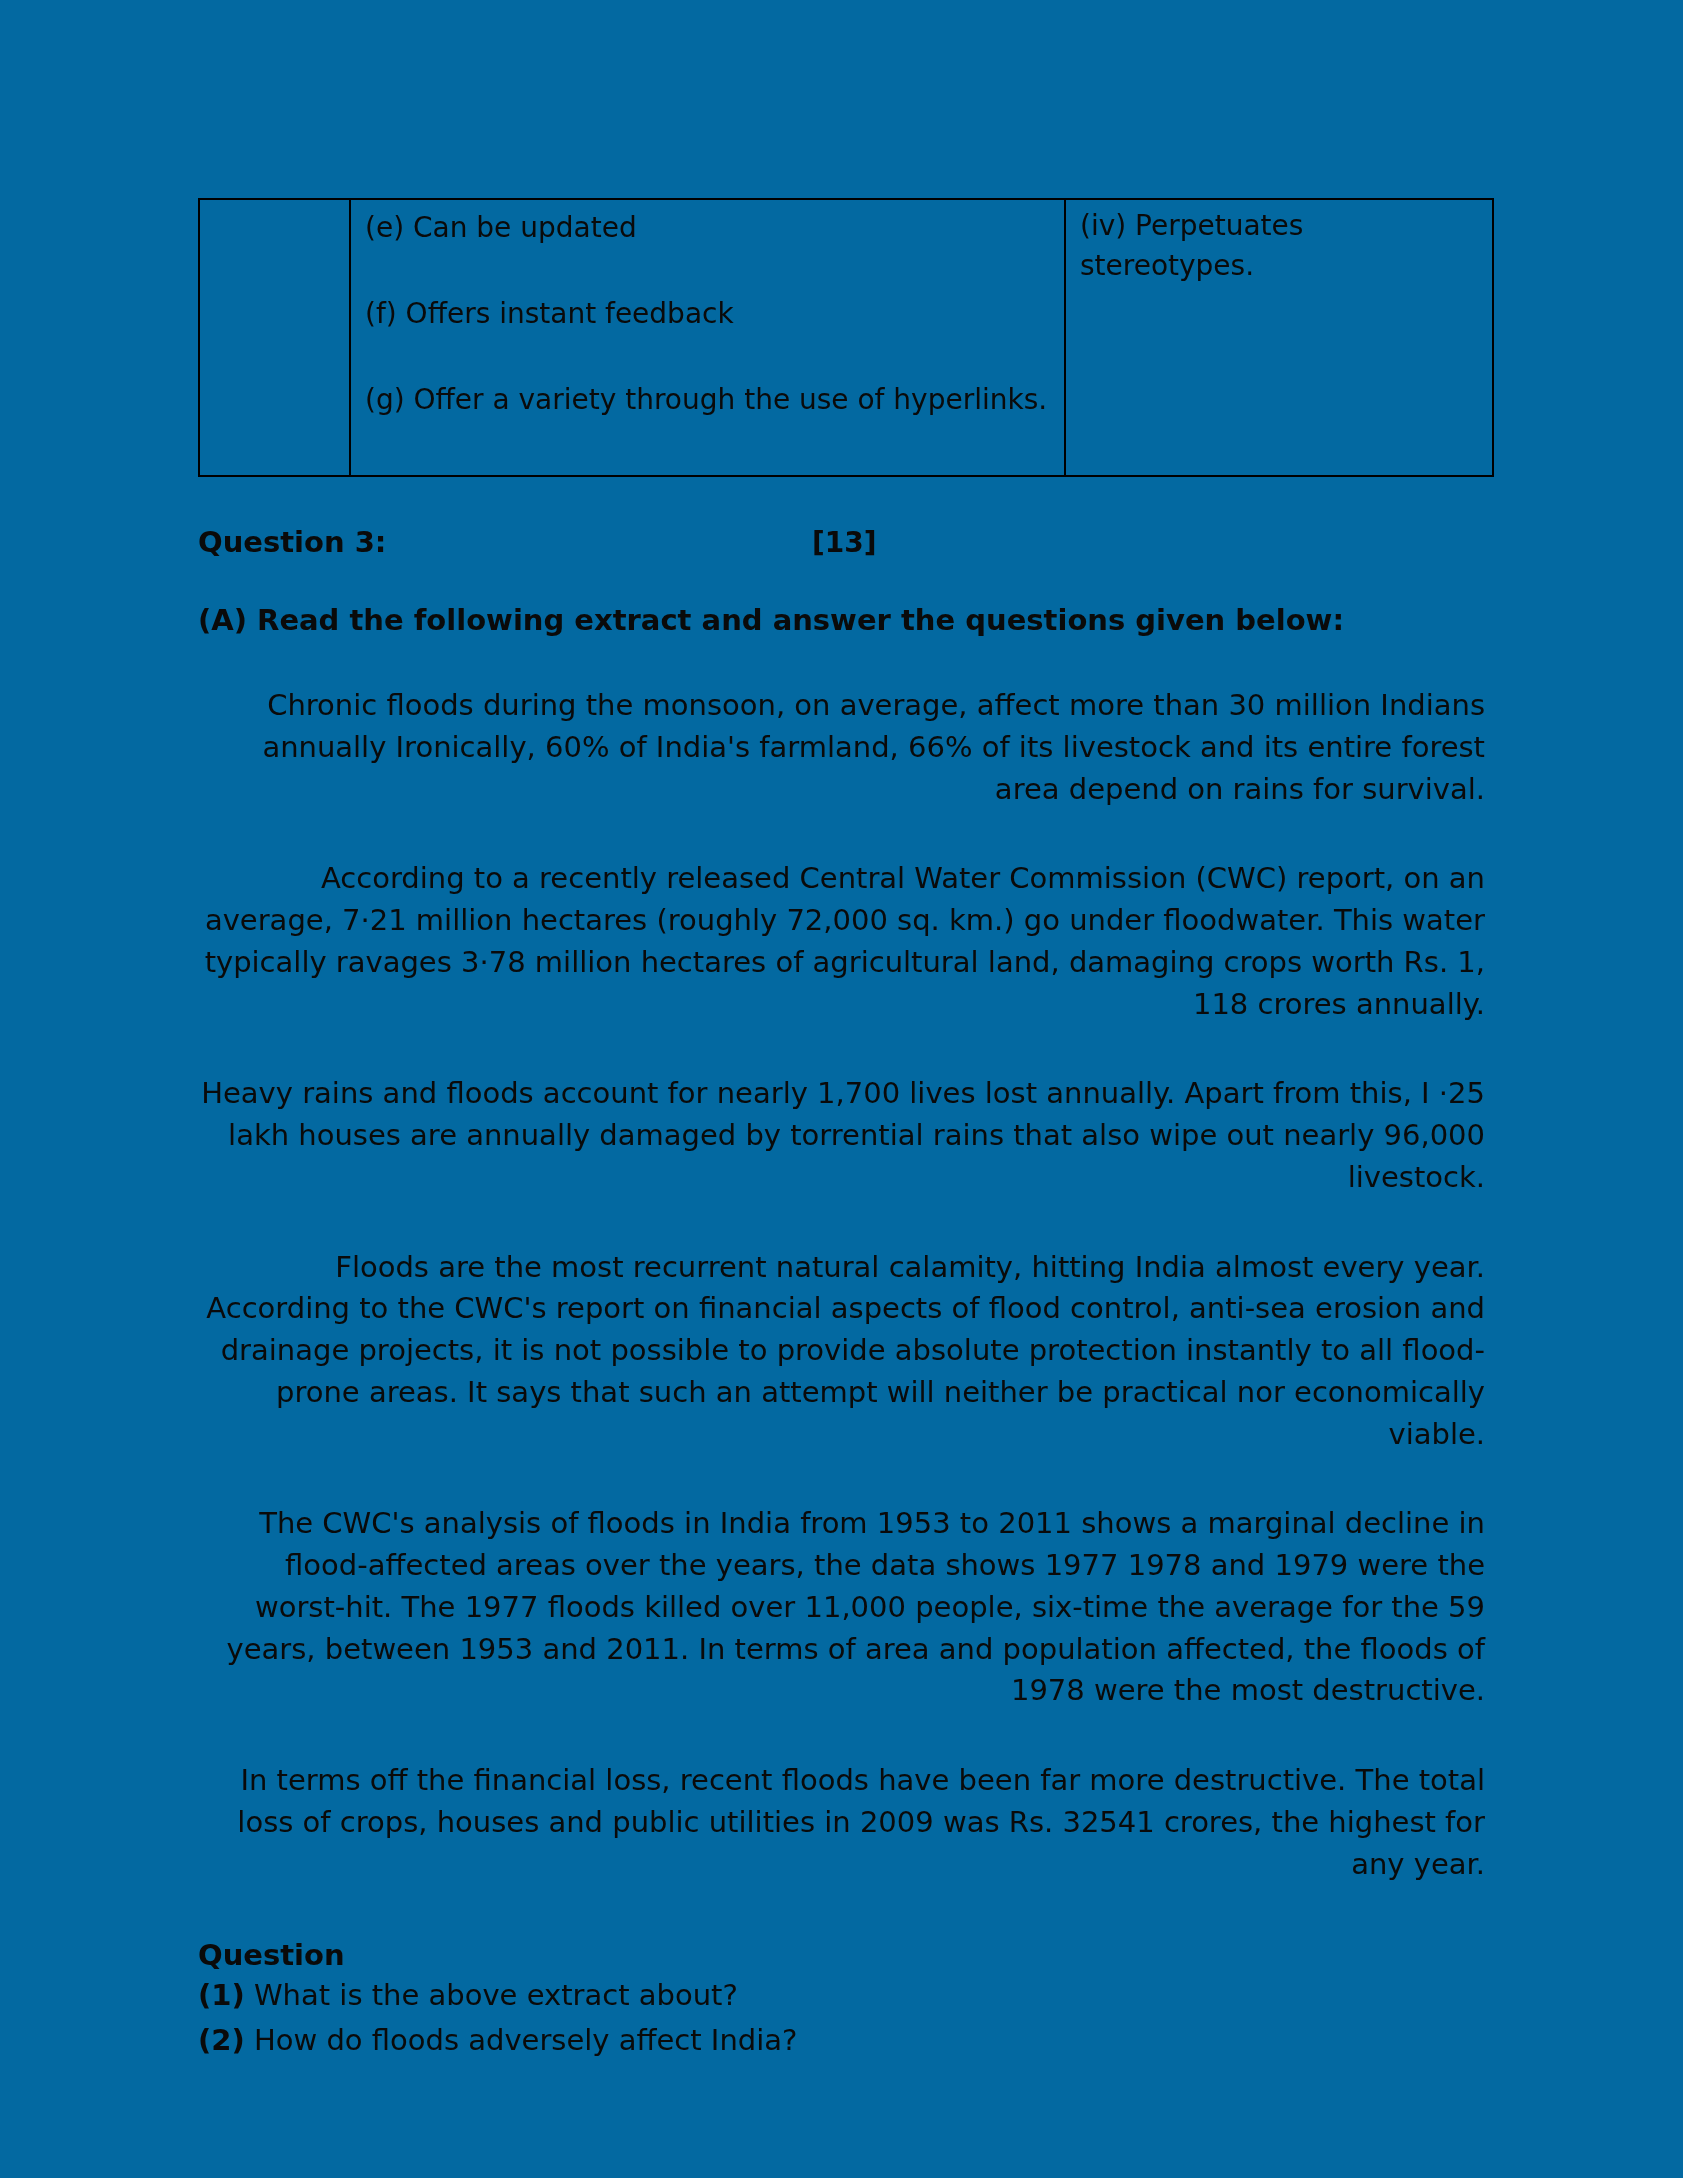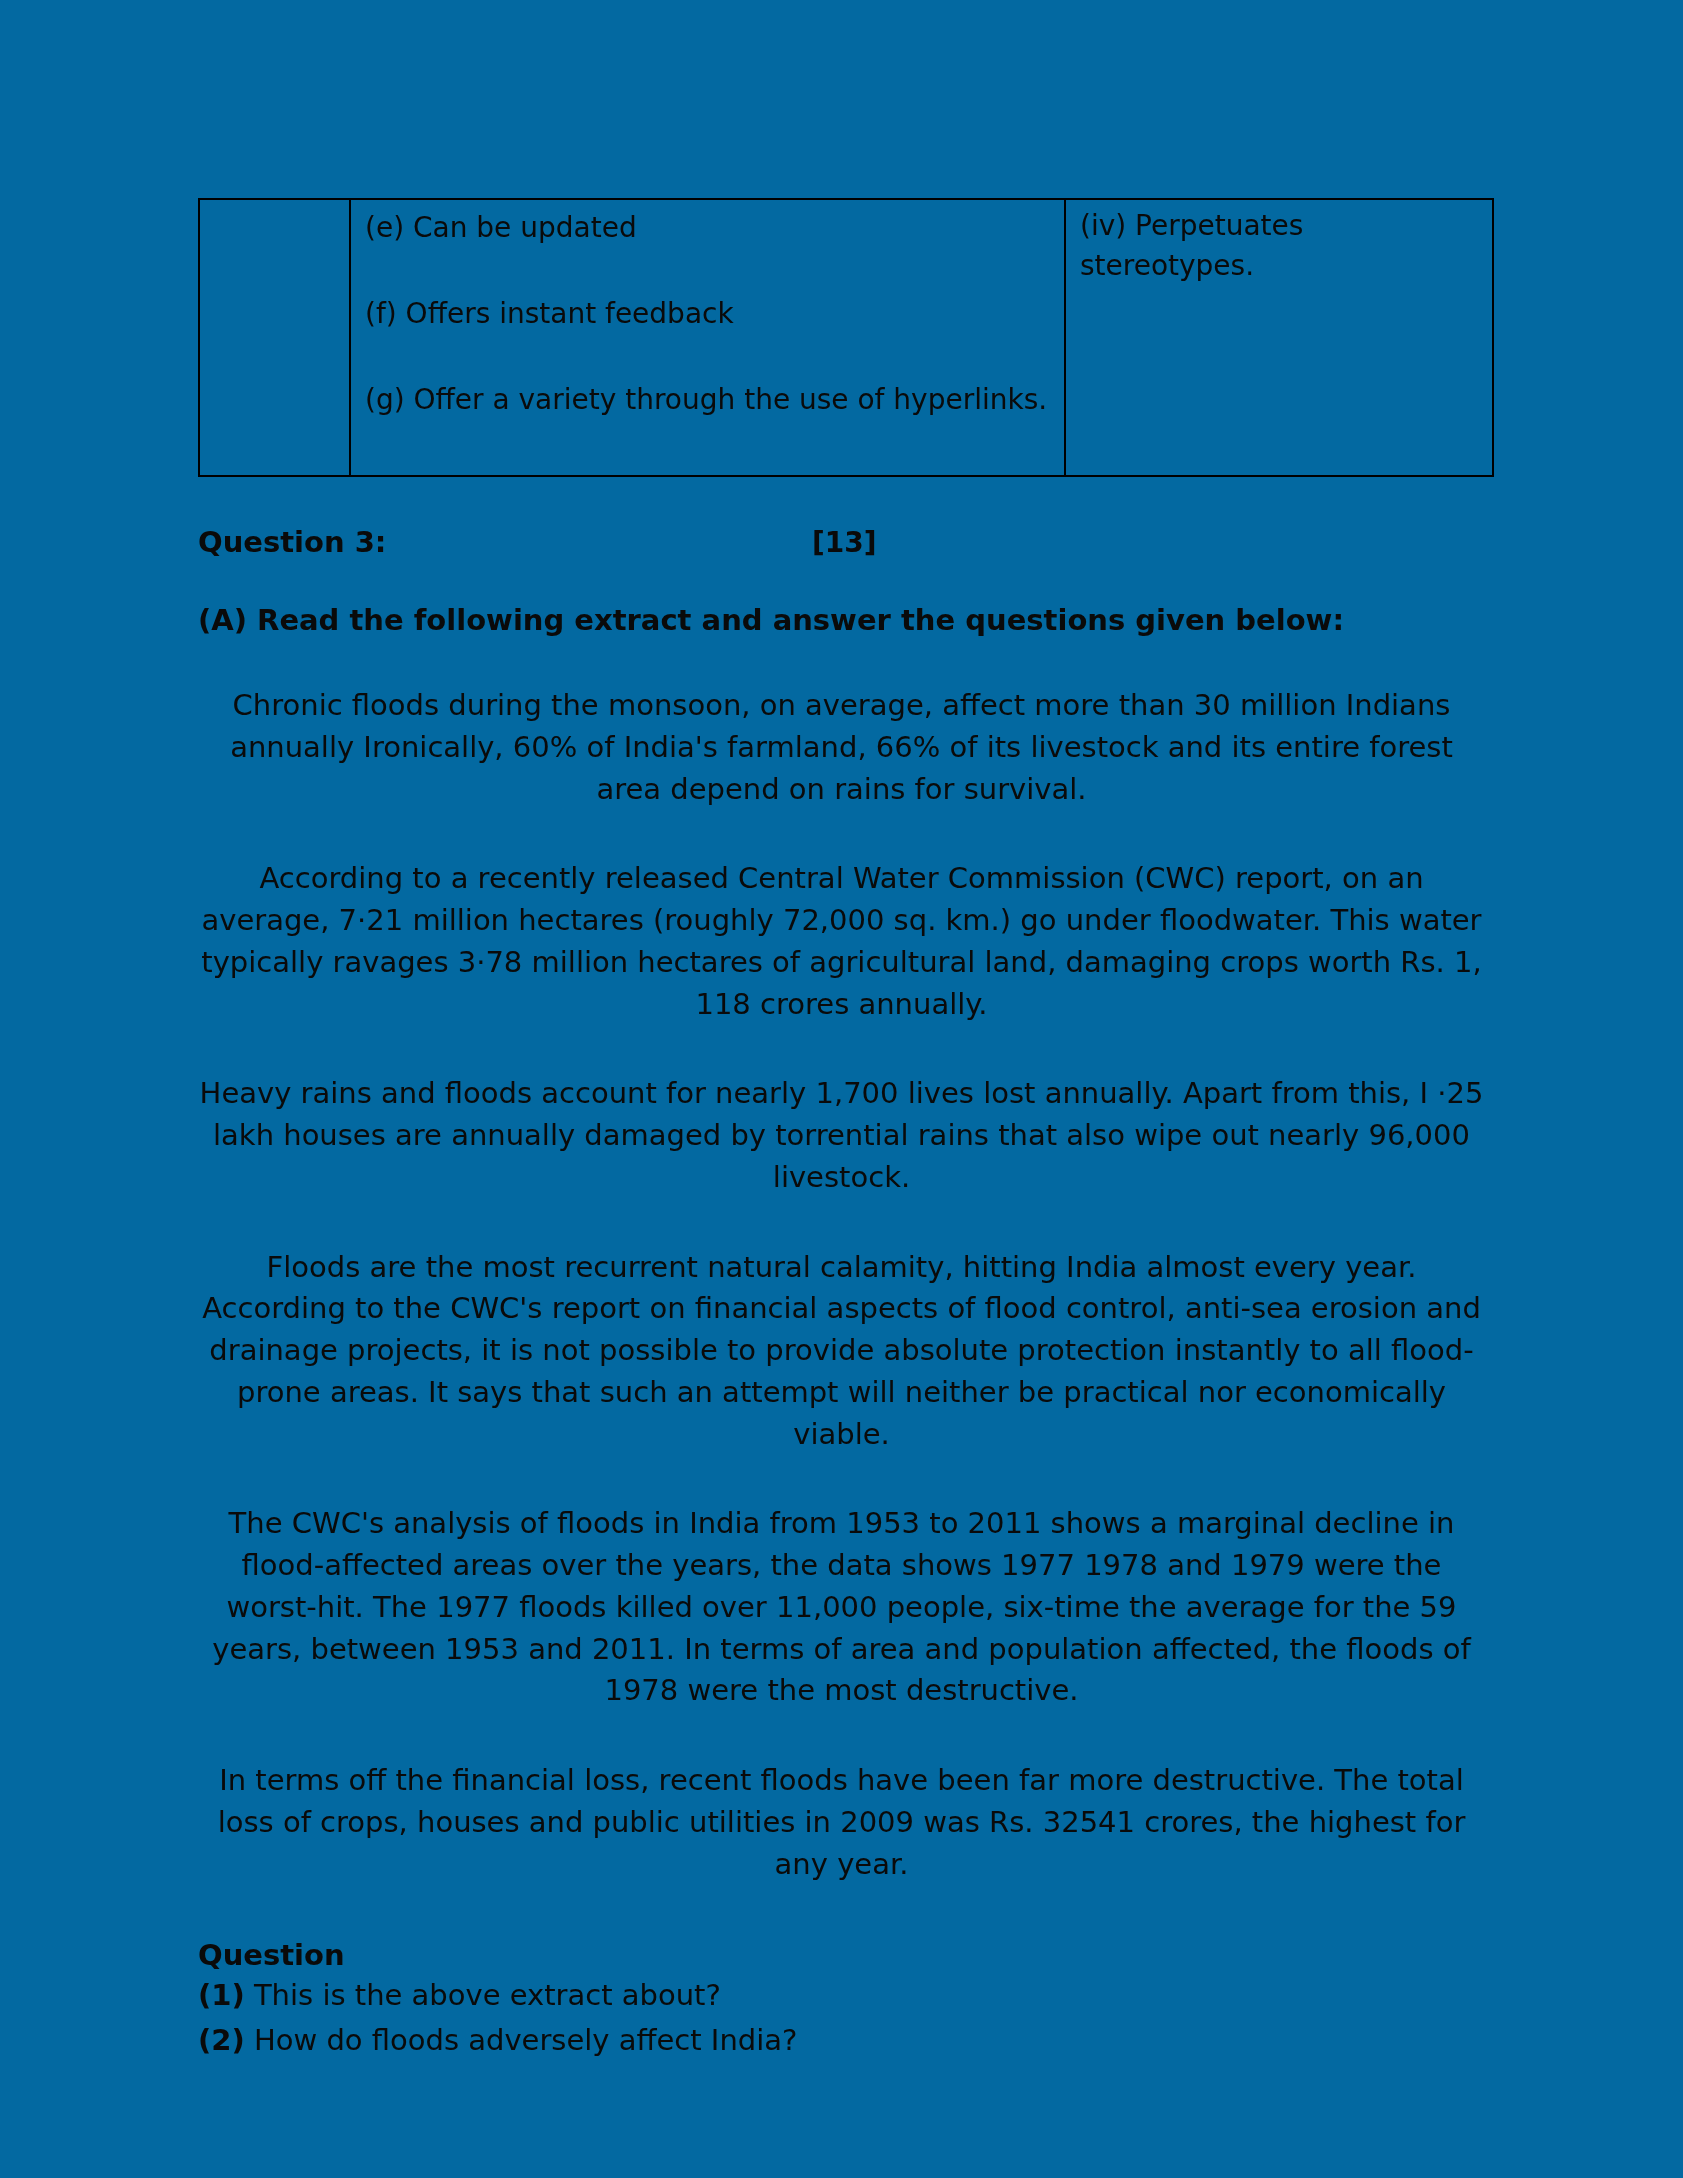--- a/index.html
+++ b/index.html
@@ -70,21 +70,21 @@
     margin: 44px 0 0 0;
     font-size: 29px;
     font-weight: bold;
   }
 
   .para {
     margin: 48px 0 0 0;
     font-size: 29px;
     line-height: 1.44;
     width: 1287px;
-    text-align: center;
+    text-align: right;
   }
 
   .qlist-title {
     margin: 53px 0 0 0;
     font-size: 29px;
     font-weight: bold;
   }
   .qlist {
     margin: 0;
     padding: 0;
@@ -135,21 +135,21 @@
   <p class="para">According to a recently released Central Water Commission (CWC) report, on an average, 7·21 million hectares (roughly 72,000 sq. km.) go under floodwater. This water typically ravages 3·78 million hectares of agricultural land, damaging crops worth Rs. 1, 118 crores annually.</p>
   <p class="para">Heavy rains and floods account for nearly 1,700 lives lost annually. Apart from this, I ·25 lakh houses are annually damaged by torrential rains that also wipe out nearly 96,000 livestock.</p>
   <p class="para">Floods are the most recurrent natural calamity, hitting India almost every year. According to the CWC's report on financial aspects of flood control, anti-sea erosion and drainage projects, it is not possible to provide absolute protection instantly to all flood-prone areas. It says that such an attempt will neither be practical nor economically viable.</p>
   <p class="para">The CWC's analysis of floods in India from 1953 to 2011 shows a marginal decline in flood-affected areas over the years, the data shows 1977 1978 and 1979 were the worst-hit. The 1977 floods killed over 11,000 people, six-time the average for the 59 years, between 1953 and 2011. In terms of area and population affected, the floods of 1978 were the most destructive.</p>
   <p class="para">In terms off the financial loss, recent floods have been far more destructive. The total loss of crops, houses and public utilities in 2009 was Rs. 32541 crores, the highest for any year.</p>
 
   <div class="qlist-title">Question</div>
   <ul class="qlist">
     <li>
       <span class="qnum">(1)</span>
-      <span>This is the above extract about?</span>
+      <span>What is the above extract about?</span>
     </li>
     <li>
       <span class="qnum">(2)</span>
       <span>How do floods adversely affect India?</span>
     </li>
   </ul>
 
 </div>
 
 

